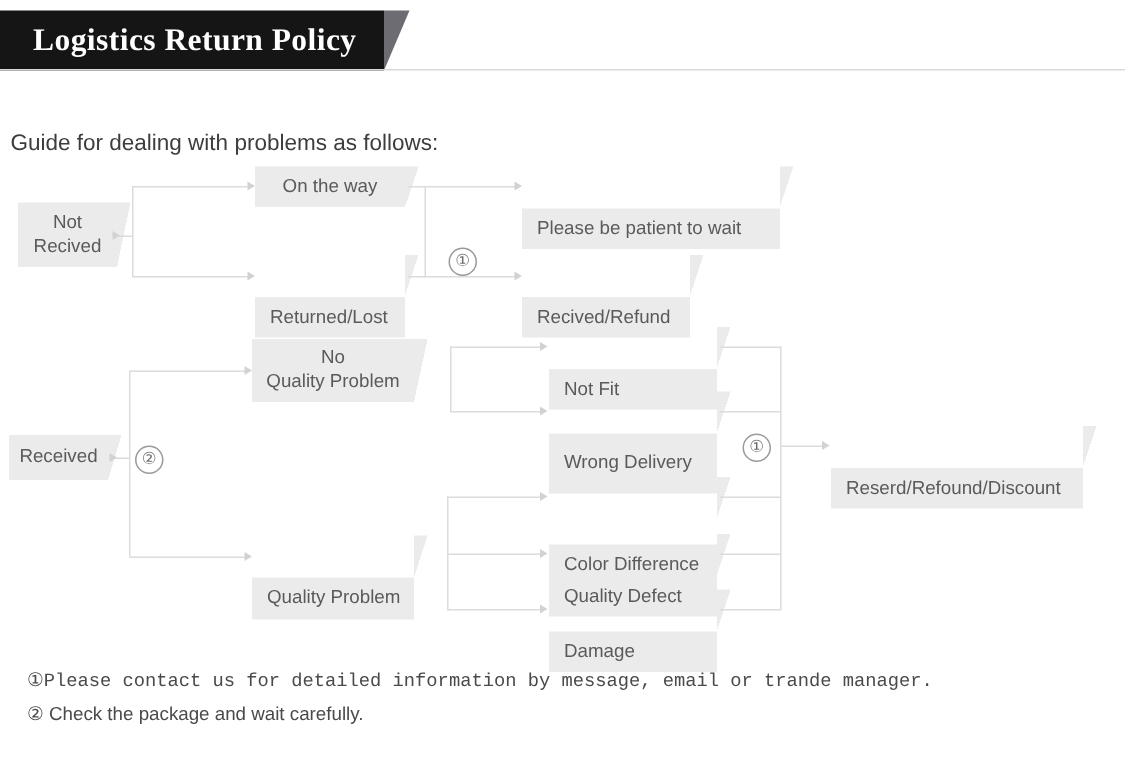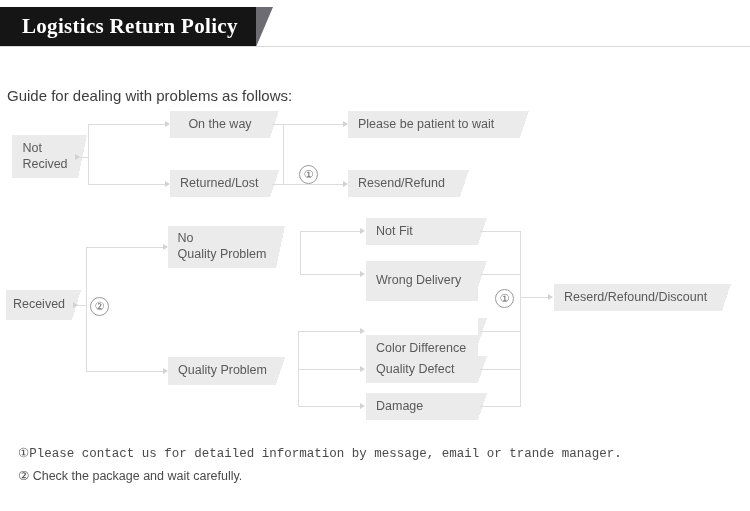--- a/index.html
+++ b/index.html
@@ -67,22 +67,22 @@
     position: absolute;
     box-sizing: border-box;
     background: #ebebeb;
     color: #5a5a5a;
     font-size: 12.5px;
     line-height: 1.25;
     display: flex;
     align-items: center;
     white-space: pre-line;
   }
-  .node.center { justify-content: center; }
-  .node.left   { justify-content: flex-start; text-align: right; padding-left: 10px; }
+  .node.center { justify-content: center; text-align: center; }
+  .node.left   { justify-content: flex-start; text-align: right; padding-left: 10px; margin-top: 28px; }
   
   .node::after {
     content: "";
     position: absolute;
     right: -9px; top: 0;
     width: 0; height: 0;
     border-left: 9px solid #ebebeb;
     border-bottom: 100% solid transparent;
   }
   .fold {
@@ -175,21 +175,21 @@
   <div class="hline" style="left:283px; top:124px; width:62px;"></div>
   <div class="arrow" style="left:343px; top:120.5px;"></div>
   <div class="hline" style="left:283px; top:184px; width:62px;"></div>
   <div class="arrow" style="left:343px; top:180.5px;"></div>
 
   <div class="marker" style="left:299px; top:165px;">①</div>
 
   <div class="node left" style="left:348px; top:111px; width:172px; height:27px;">Please be patient to wait</div>
   <div class="fold" style="left:520px; top:111px; height:27px;"></div>
 
-  <div class="node left" style="left:348px; top:170px; width:112px; height:27px;">Resend/Refund</div>
+  <div class="node left" style="left:348px; top:170px; width:112px; height:27px;">Recived/Refund</div>
   <div class="fold" style="left:460px; top:170px; height:27px;"></div>
 
   <div class="node center" style="left:6px; top:290px; width:66px; height:30px;">Received</div>
   <div class="fold" style="left:72px; top:290px; height:30px;"></div>
 
   <div class="hline" style="left:73px; top:305px; width:13px;"></div>
   <div class="arrow" style="left:73px; top:301.5px;"></div>
 
   <div class="marker" style="left:90px; top:297px;">②</div>
 

